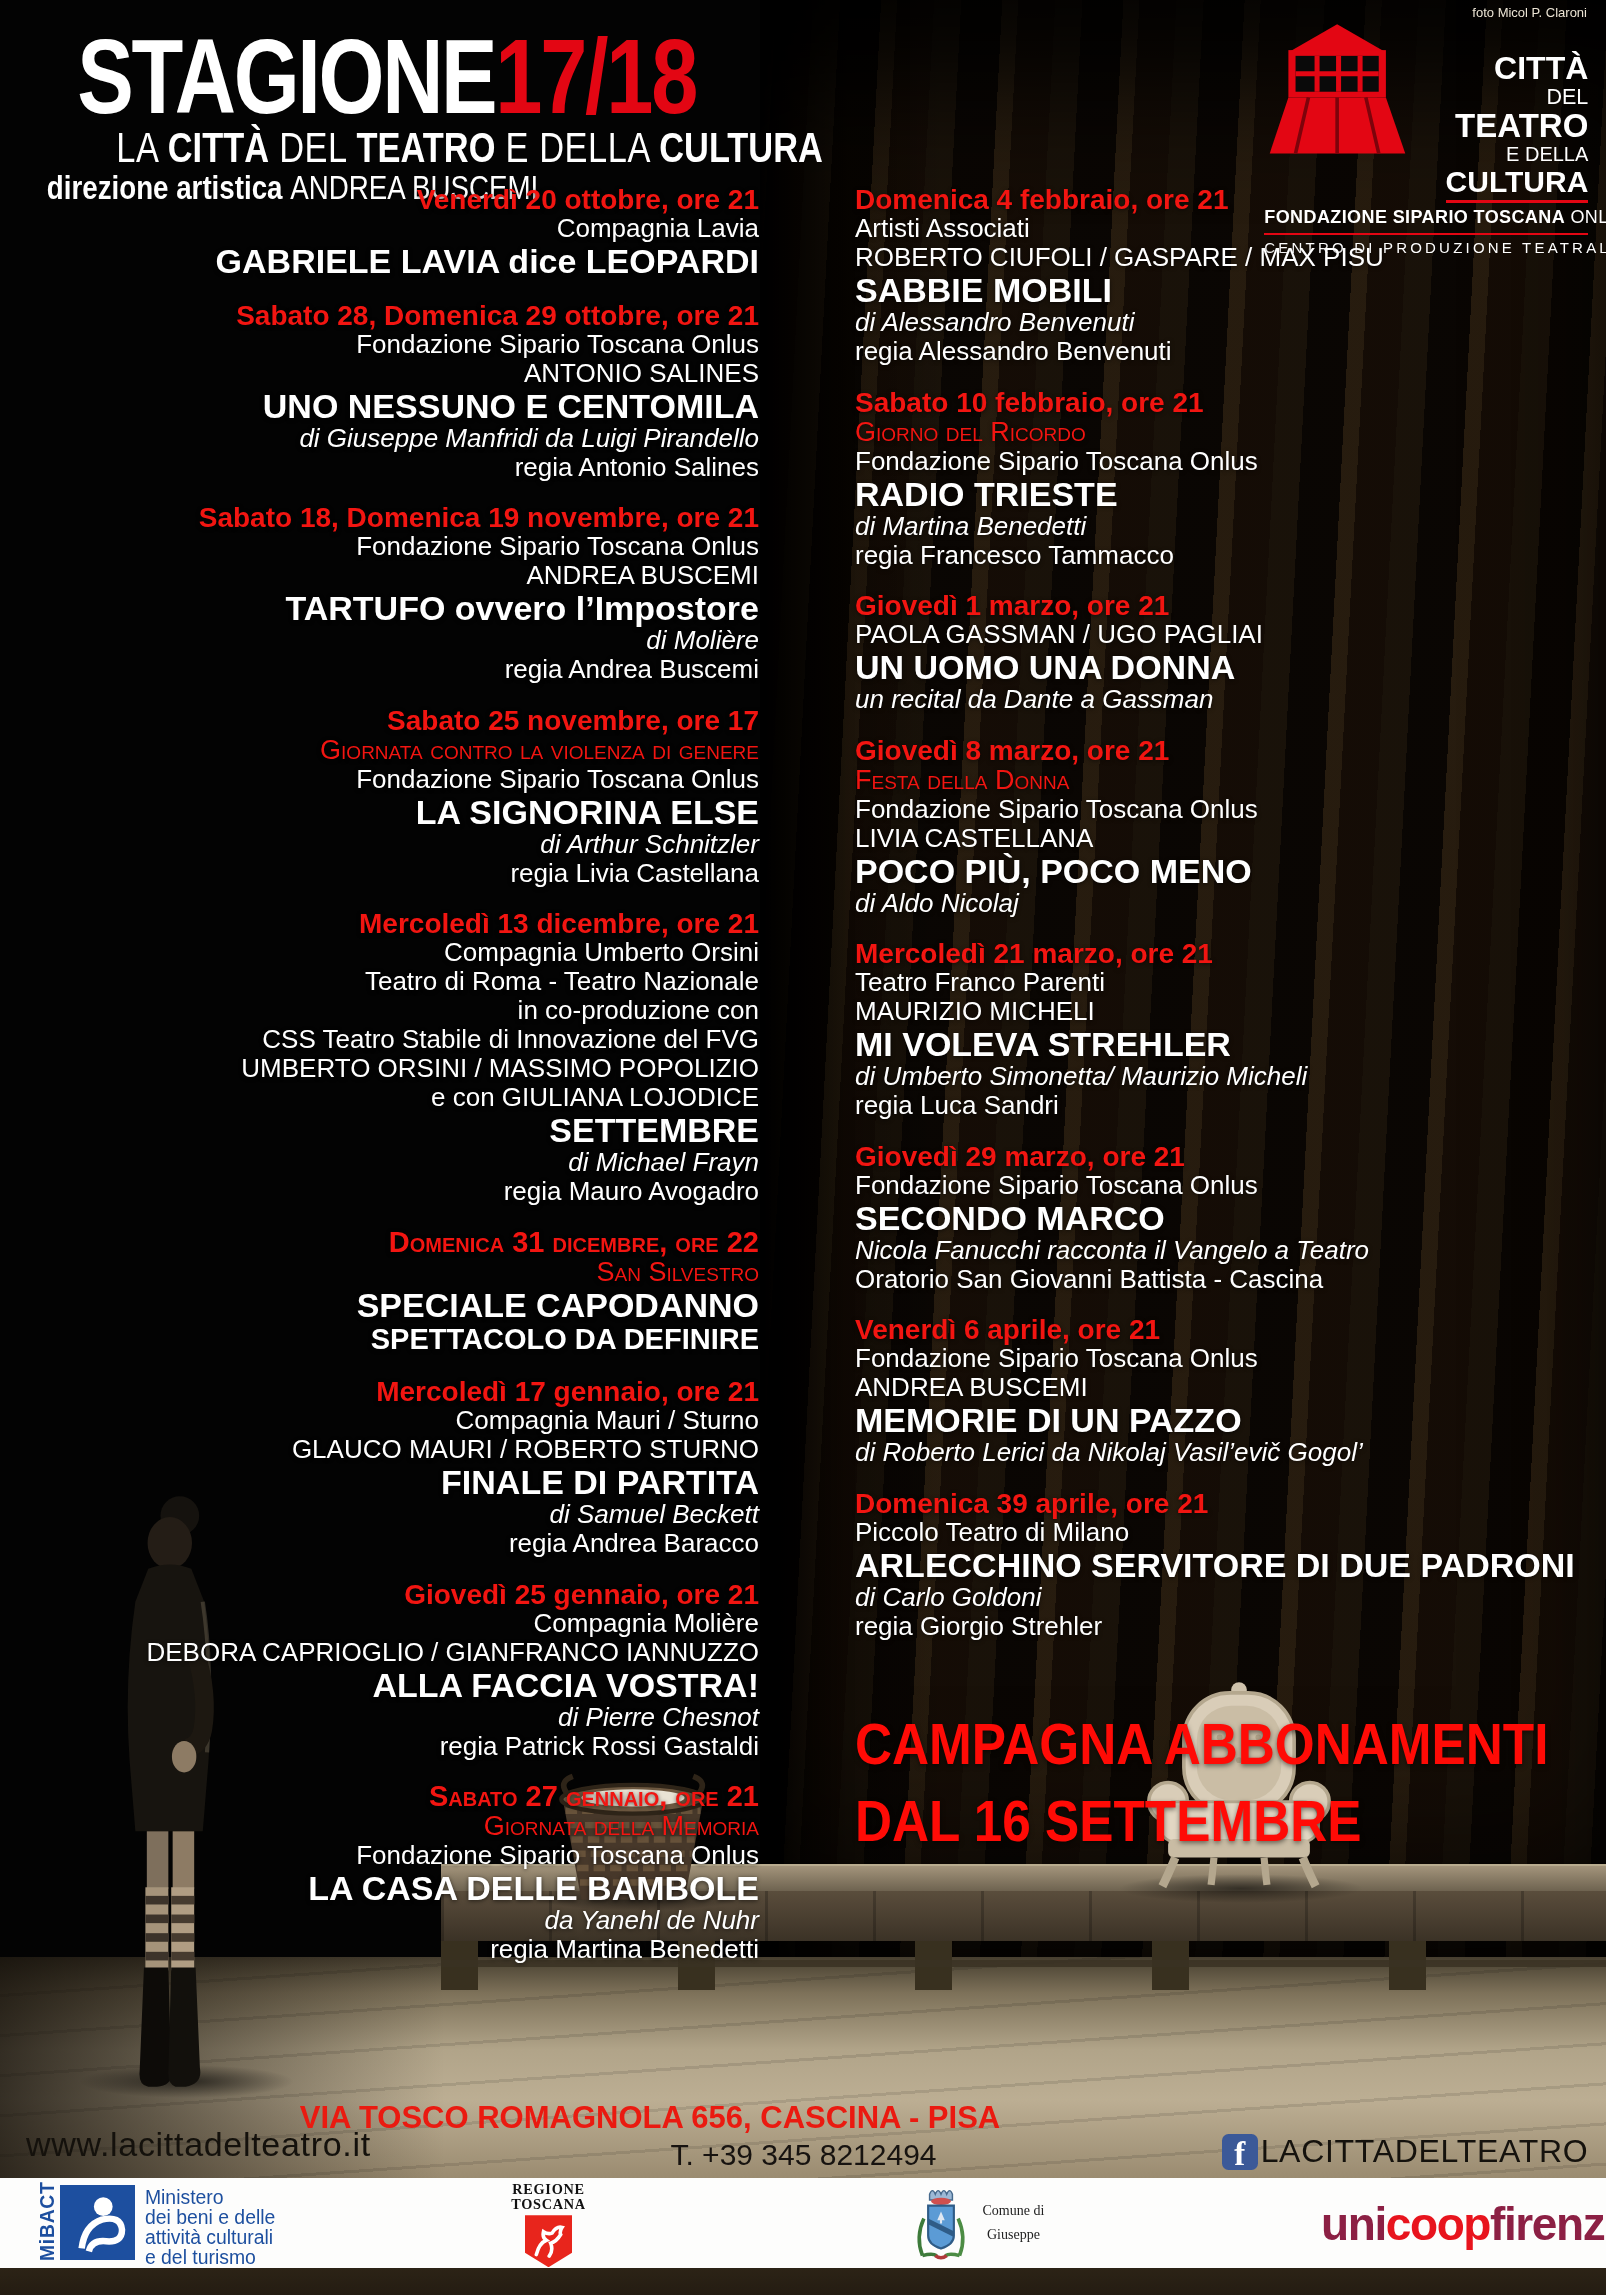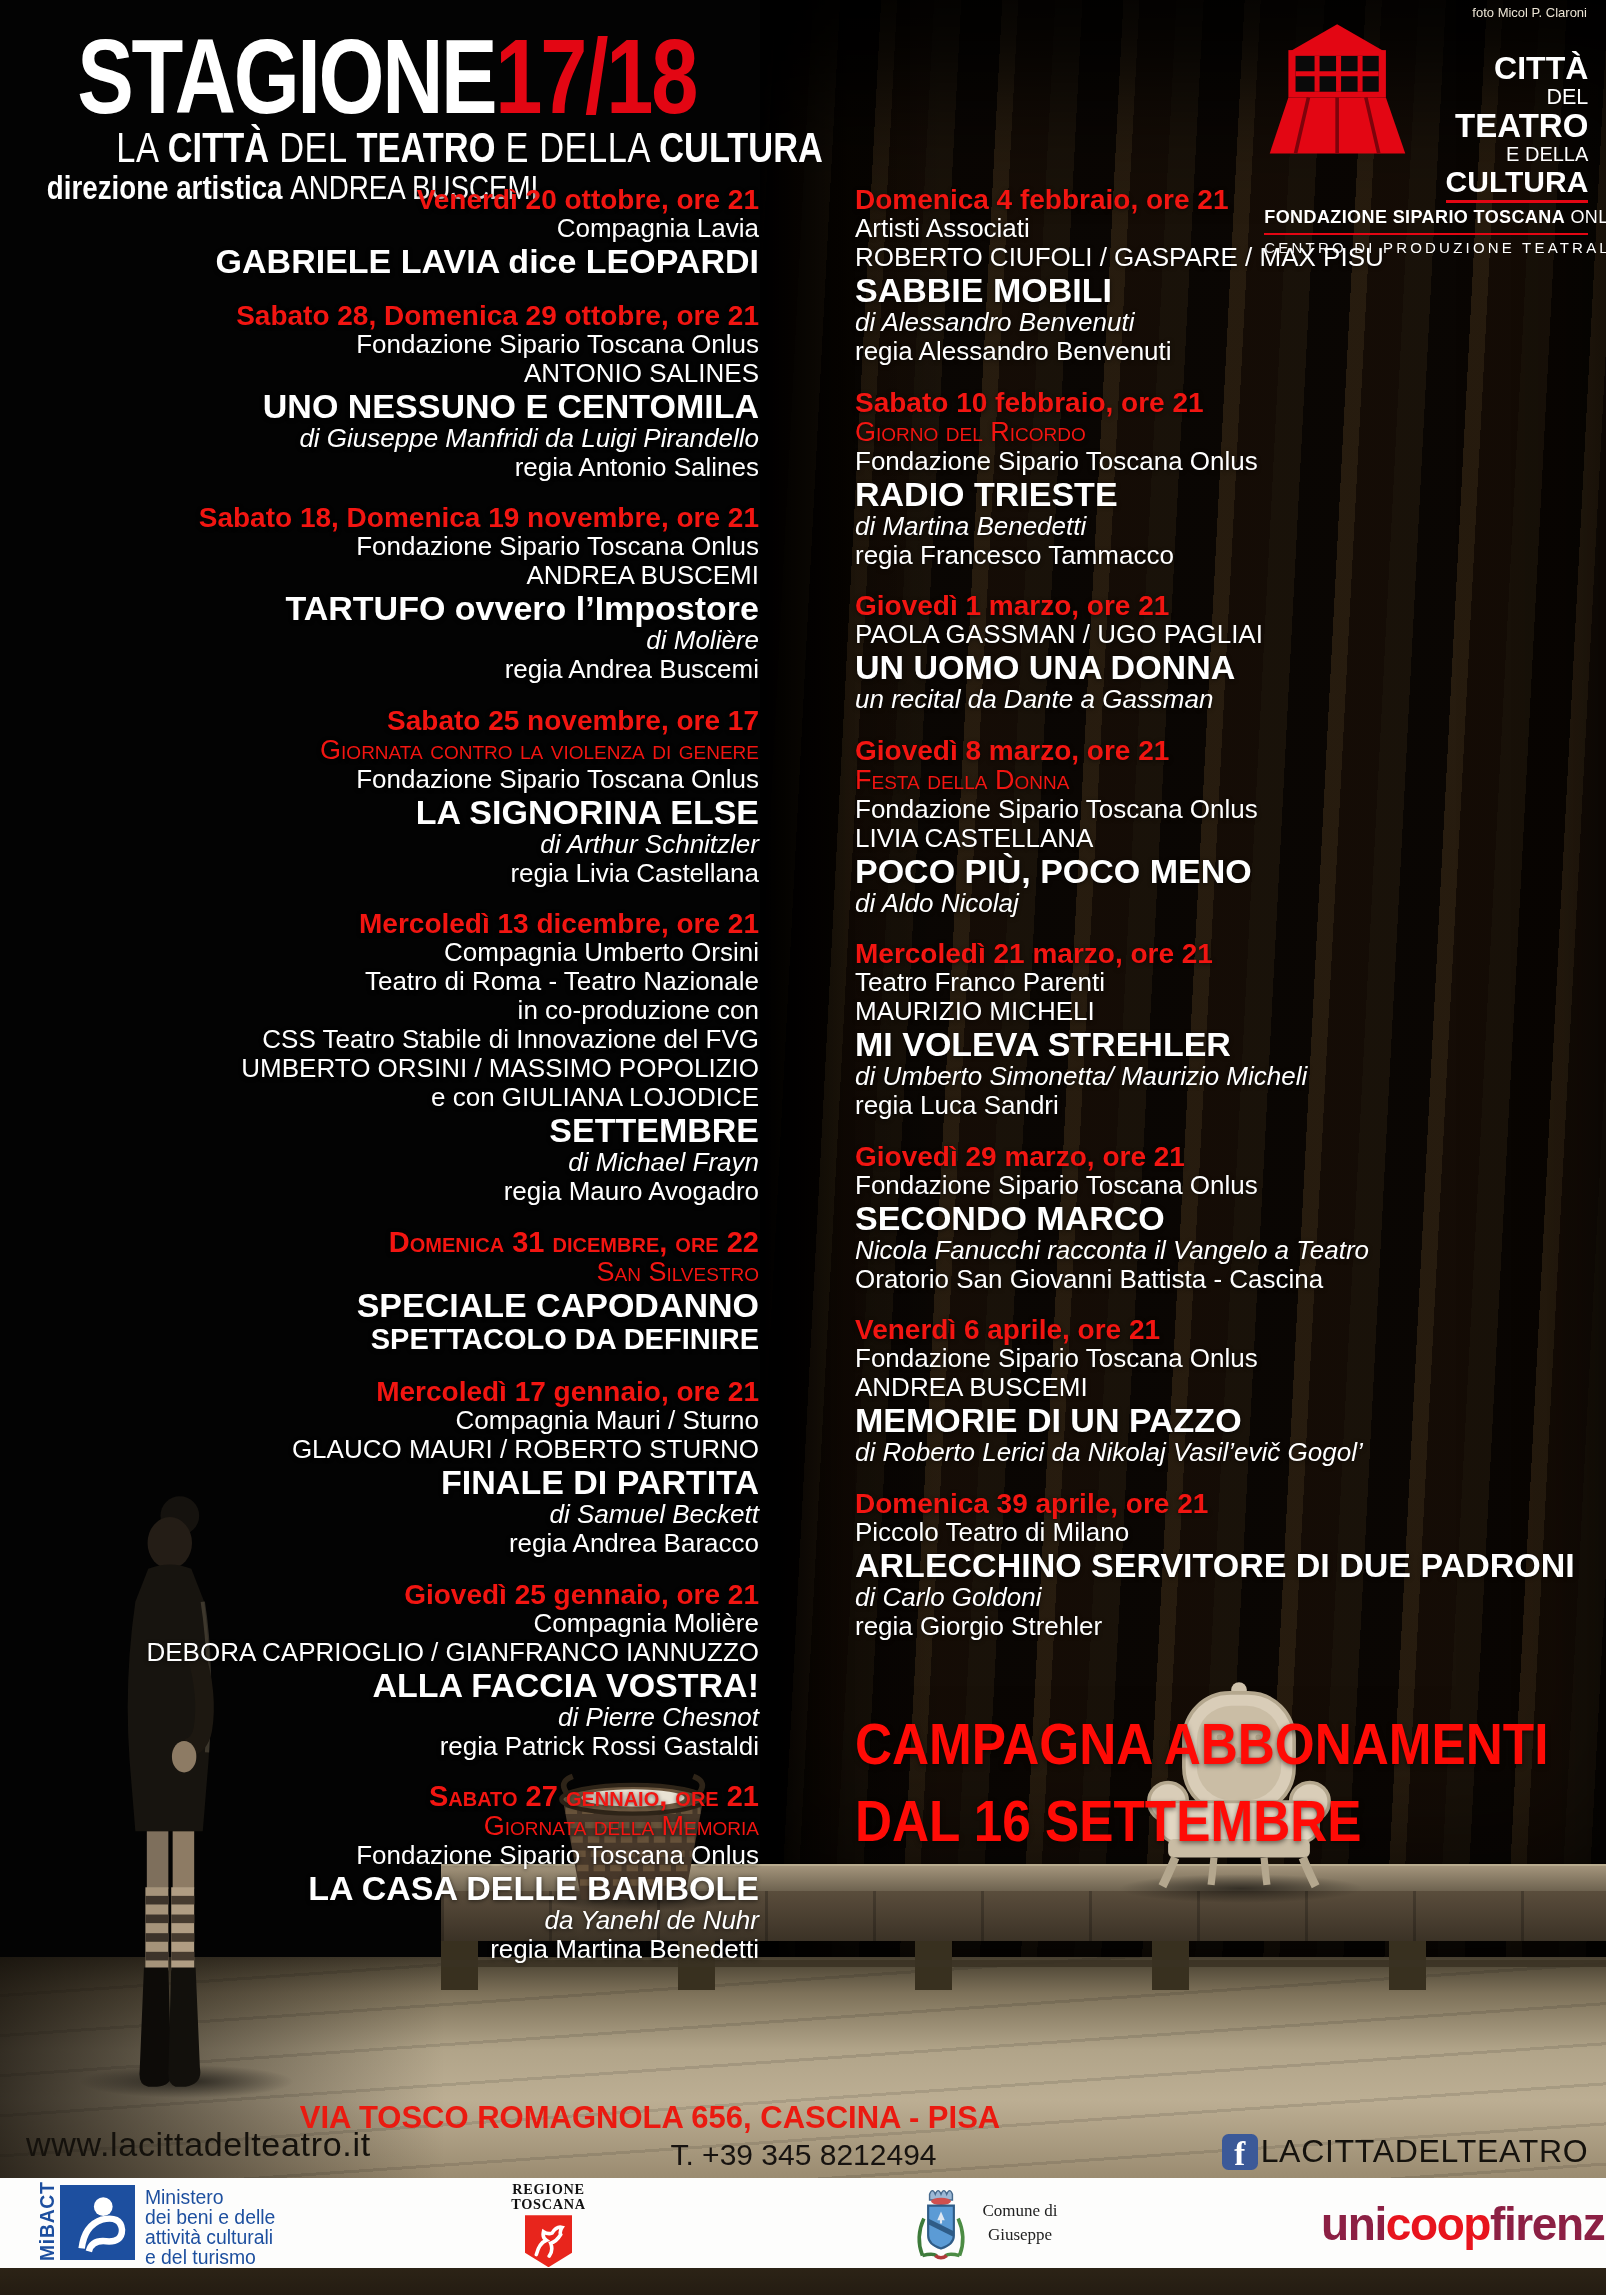--- a/index.html
+++ b/index.html
@@ -102,21 +102,21 @@
   .mibact-vert{writing-mode:vertical-rl;transform:rotate(180deg);font-size:19.4px;font-weight:700;color:var(--mibact-blue);letter-spacing:0.7px;line-height:21.5px;}
   .mibact-box{width:75px;height:75px;background:var(--mibact-blue);margin:0 10px 0 1.4px;}
   .mibact-text{font-size:19.4px;line-height:19.4px;color:var(--mibact-blue);padding-top:2.9px;}
   .mibact-text div{margin-bottom:0.7px;}
   .regione{position:absolute;left:502px;top:4.3px;text-align:center;width:93px;}
   .regione-text{font-family:"Liberation Serif",serif;font-size:14.3px;font-weight:700;letter-spacing:0.7px;color:#111;line-height:15px;}
   .regione-shield{width:47px;height:52px;margin:2.9px auto 0;background:#e8251c;
     clip-path:polygon(0 0,100% 0,100% 72%,50% 100%,0 72%);display:flex;align-items:center;justify-content:center;}
   .comune{position:absolute;left:911px;top:5.7px;display:flex;align-items:center;}
   .comune-crest{width:60px;height:79px;}
-  .comune-text{font-family:"Liberation Serif",serif;font-size:17px;color:#222;text-align:center;margin-left:11.5px;line-height:24.4px;}
+  .comune-text{font-family:"Liberation Serif",serif;font-size:14px;color:#222;text-align:center;margin-left:11.5px;line-height:24.4px;}
   .unicoop{position:absolute;left:1321px;top:18.7px;font-size:46px;font-weight:700;letter-spacing:-1.4px;white-space:nowrap;}
   .unicoop .u1{color:var(--uni-maroon);} .unicoop .u2{color:var(--uni-red);} .unicoop .u3{color:var(--uni-maroon);}
 
   .credit-strip{position:absolute;left:0;top:2268px;width:1607px;height:27px;background:linear-gradient(180deg,#2c2316,#241c12);}
   .credit-text{position:absolute;right:20px;top:3;font-size:13px;color:#ece4d4;line-height:24.4px;top:1.4px;}
 </style>
 </head>
 <body>
 
 <div class="poster">

